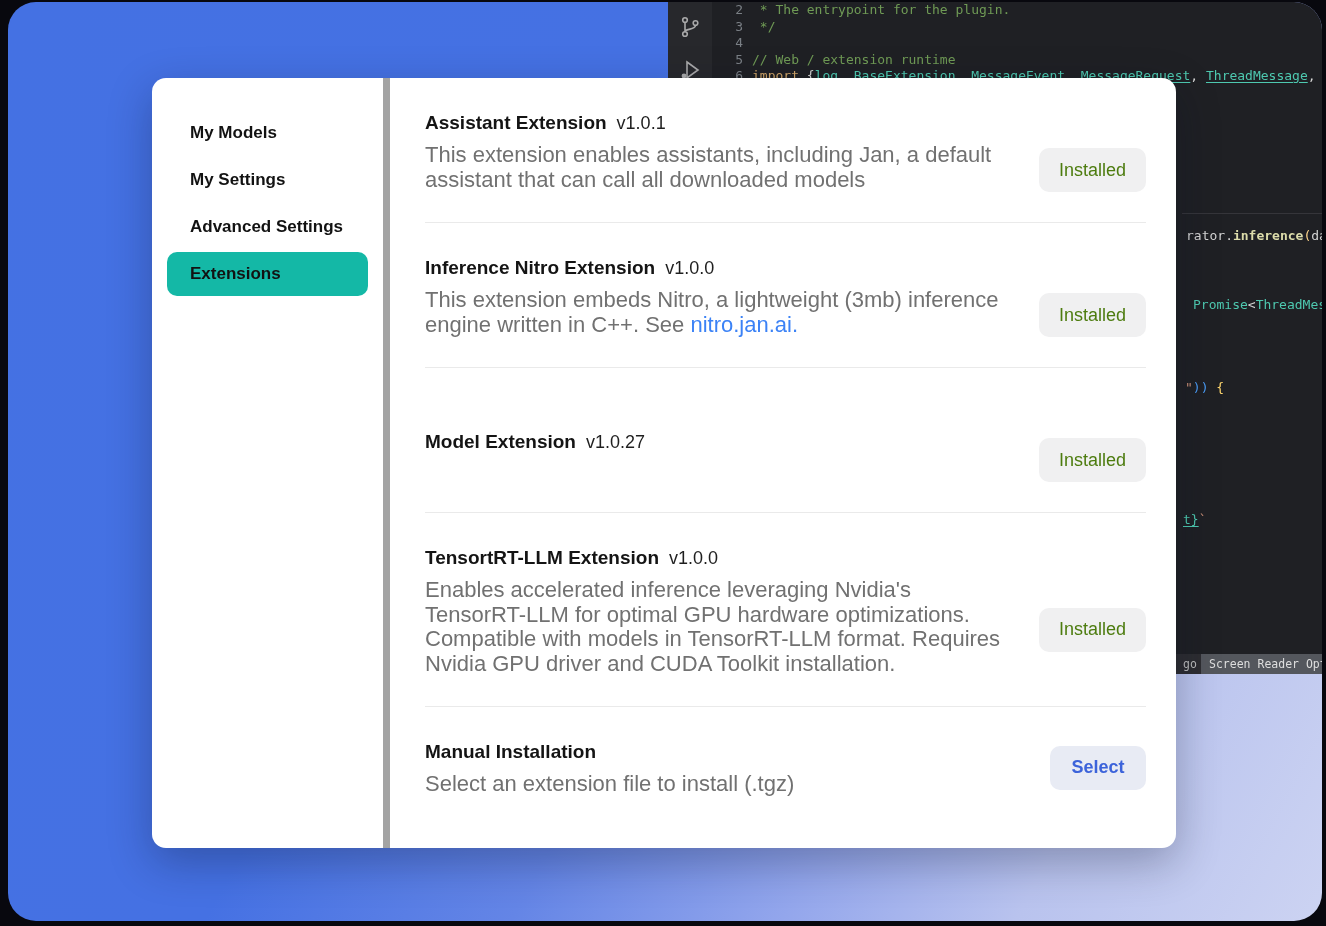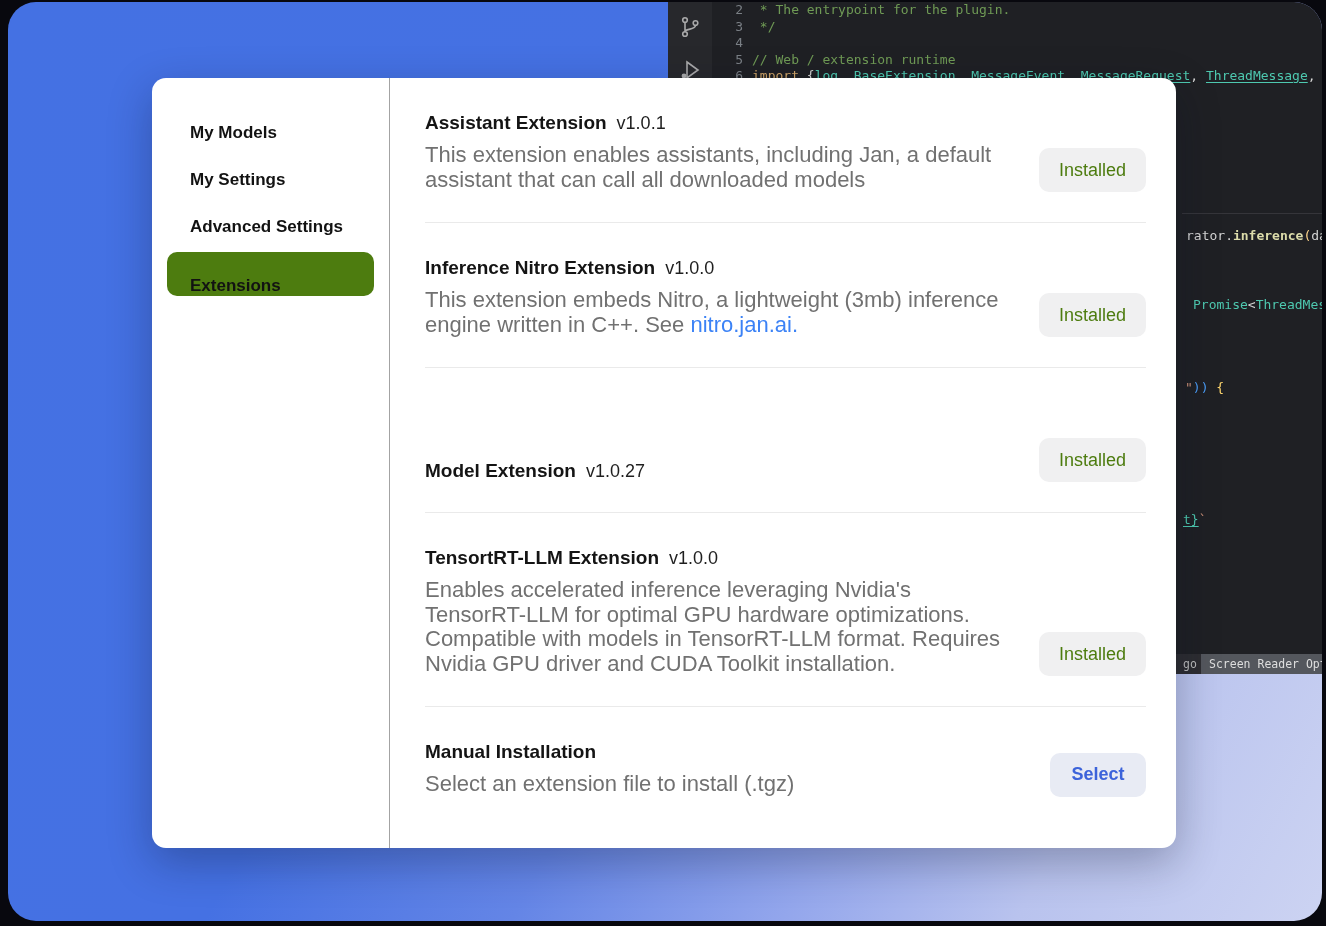--- a/index.html
+++ b/index.html
@@ -40,27 +40,27 @@
 
   .statusbar{ position:absolute; left:0; right:0; top:652px; height:20px; background:#2d2d31;
               font-size:11.5px; line-height:20px; color:#bbbbbb; }
   .sb-left{ position:absolute; left:515px; top:0; }
   .sb-right{ position:absolute; left:533px; right:0; top:0; background:#54575d; color:#dedede;
              padding:0 8px; white-space:nowrap; overflow:hidden; }
 
   
   .modal{ position:absolute; left:144px; top:76px; width:1024px; height:770px; background:#ffffff;
           border-radius:14px; box-shadow:0 14px 44px rgba(10,15,40,.30); display:flex; overflow:hidden; }
-  .sidebar{ width:238px; flex-shrink:0; border-right:1px solid #a3a3a3; padding-top:30px; }
+  .sidebar{ width:238px; flex-shrink:0; border-right:7px solid #a3a3a3; padding-top:30px; }
   .side-item{ margin:3px 15px; height:44px; border-radius:10px; display:flex; align-items:center;
               padding-left:23px; font-size:17px; font-weight:600; color:#121212; cursor:pointer; }
-  .side-item.active{ background:#4d7c0f;align-items:flex-end; }
+  .side-item.active{ background:#14b8a6; }
 
   .content{ flex:1; padding:34px 30px 0 35px; overflow:hidden; }
-  .row{ display:flex; justify-content:space-between; align-items:flex-end;
+  .row{ display:flex; justify-content:space-between; align-items:center;
         padding:34px 0 30px; border-bottom:1px solid #eaeaea; }
   .row:first-child{ padding-top:0; }
   .row:last-child{ border-bottom:none; }
   .row-text{ max-width:582px; }
   .row-title{ font-size:19px; font-weight:700; color:#141414; }
   .row-version{ font-size:18px; font-weight:400; color:#1f1f1f; margin-left:10px; }
   .row-desc{ margin-top:9px; font-size:22px; line-height:24.5px; color:#717171; }
   .desc-link{ color:#3b82f6; text-decoration:none; cursor:pointer; }
   .btn{ flex-shrink:0; margin-left:20px; margin-top:-2px; height:44px; min-width:96px;
         border:none; border-radius:10px; font-family:"Liberation Sans", sans-serif;

